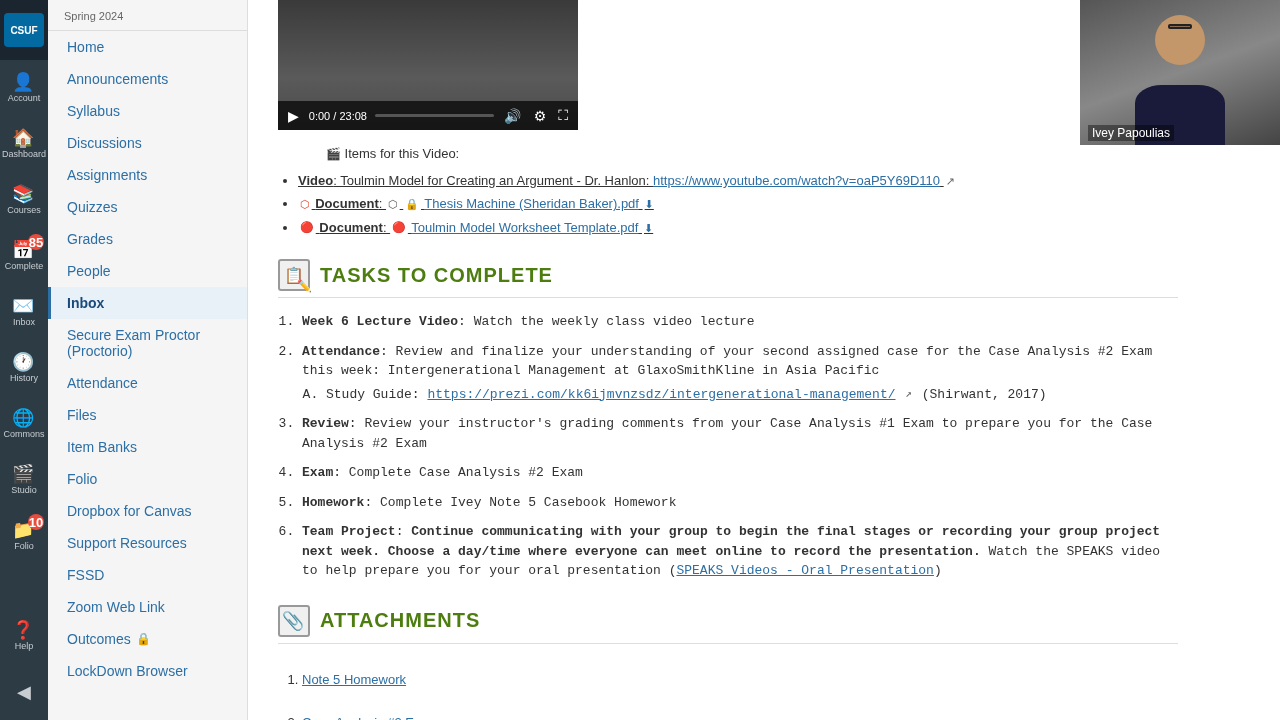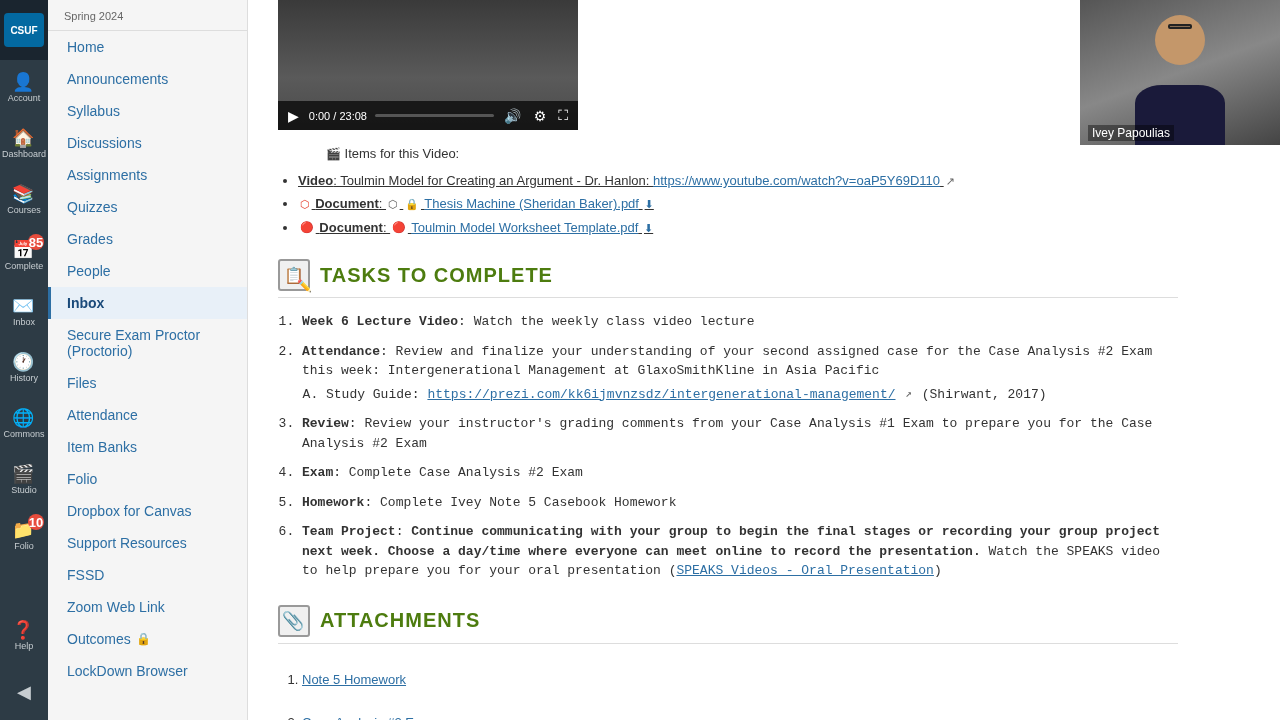--- a/index.html
+++ b/index.html
@@ -305,22 +305,22 @@
   <div class="sidebar-nav-item">Home</div>
   <div class="sidebar-nav-item">Announcements</div>
   <div class="sidebar-nav-item">Syllabus</div>
   <div class="sidebar-nav-item">Discussions</div>
   <div class="sidebar-nav-item">Assignments</div>
   <div class="sidebar-nav-item">Quizzes</div>
   <div class="sidebar-nav-item">Grades</div>
   <div class="sidebar-nav-item">People</div>
   <div class="sidebar-nav-item active">Inbox</div>
   <div class="sidebar-nav-item">Secure Exam Proctor (Proctorio)</div>
+  <div class="sidebar-nav-item">Attendance</div>
   <div class="sidebar-nav-item">Files</div>
-  <div class="sidebar-nav-item">Attendance</div>
   <div class="sidebar-nav-item">Item Banks</div>
   <div class="sidebar-nav-item">Folio</div>
   <div class="sidebar-nav-item">Dropbox for Canvas</div>
   <div class="sidebar-nav-item">Support Resources</div>
   <div class="sidebar-nav-item">FSSD</div>
   <div class="sidebar-nav-item">Zoom Web Link</div>
   <div class="sidebar-nav-item has-icon">
     <span>Outcomes</span>
     <span class="lock-icon">🔒</span>
   </div>

